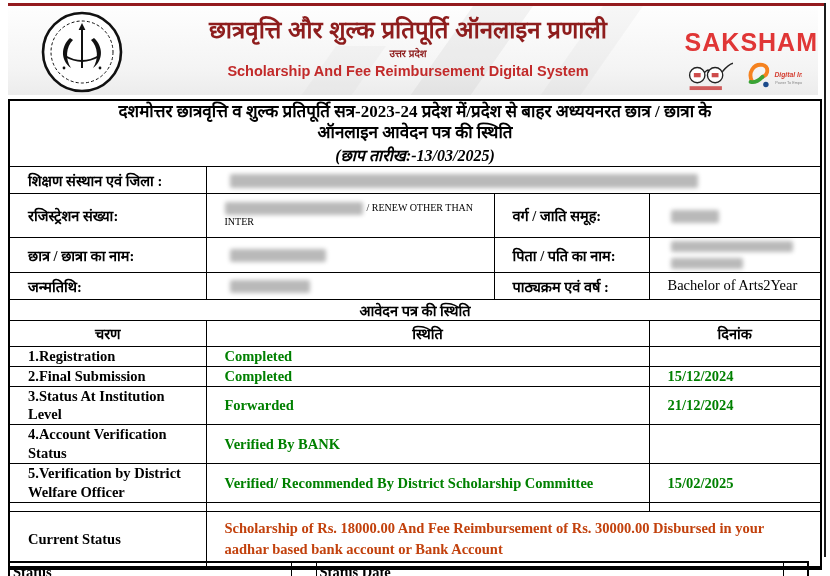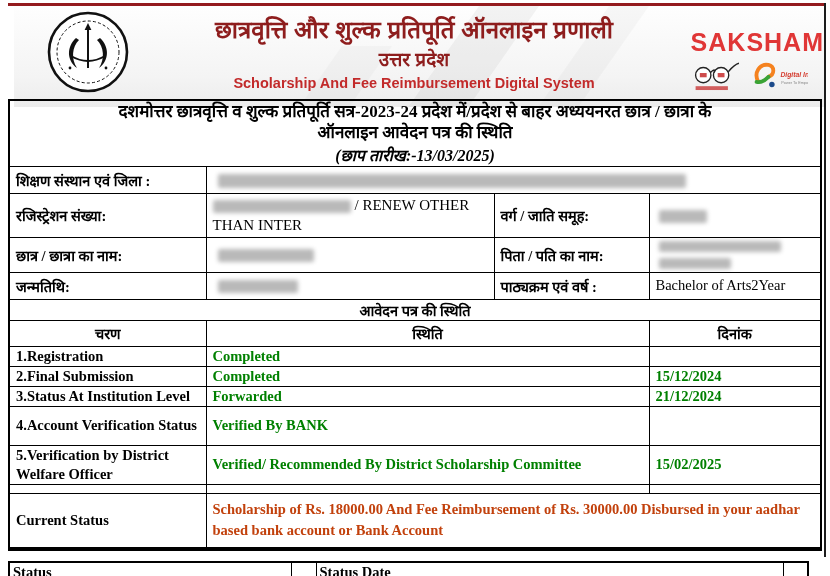--- a/index.html
+++ b/index.html
@@ -6,55 +6,55 @@
   body { background:#fff; }
   .page {
     position:relative; width:830px; height:576px; background:#ffffff;
     overflow:hidden; font-family:"Liberation Serif", serif; color:#000;
   }
   .topline { position:absolute; left:8px; top:3px; width:818px; height:3px; background:#941b1e; }
   .shadow-line { position:absolute; left:824px; top:3px; width:2px; height:554px; background:#1c1c1c; }
 
   
   .header {
-    position:absolute; left:14px; top:6px; width:810px; height:101px;
+    position:absolute; left:8px; top:6px; width:810px; height:89px;
     background:linear-gradient(180deg,#fefefe 0%,#f4f4f4 70%,#ececec 100%);
     overflow:hidden;
   }
   .chev { position:absolute; background:rgba(150,150,150,0.10); transform:skewX(-35deg); }
   .chev.c1 { left:430px; top:-10px; width:60px; height:120px; }
   .chev.c2 { left:560px; top:-10px; width:40px; height:120px; background:rgba(150,150,150,0.07); }
   .chev.c3 { left:300px; top:40px; width:50px; height:80px; background:rgba(150,150,150,0.06); }
   .emblem { position:absolute; left:32px; top:4px; width:84px; height:84px; }
   .head-center { position:absolute; left:150px; top:9px; width:500px; text-align:center;
                  font-family:"Liberation Sans", sans-serif; }
   .h-title { font-size:24px; font-weight:bold; color:#8e1d1d; line-height:1.25; }
-  .h-sub   { font-size:19px; font-weight:bold; color:#8e1d1d; margin-top:1px; }
+  .h-sub   { font-size:10px; font-weight:bold; color:#8e1d1d; margin-top:1px; }
   .h-en    { font-size:14.5px; font-weight:bold; color:#c22a2a; margin-top:3px; }
   .head-right { position:absolute; left:660px; top:22px; width:150px; text-align:right; }
   .saksham { font-family:"Liberation Sans", sans-serif; font-size:25px; font-weight:bold;
              color:#e03636; letter-spacing:1px; }
   .logo-row { display:flex; justify-content:center; align-items:center; gap:4px; margin-top:2px; }
 
   
   .main-wrap { position:absolute; left:8px; top:99px; width:812px; }
   table.doc { width:812px; border-collapse:collapse; table-layout:fixed;
               border:2px solid #000; border-bottom:4px solid #000; }
-  table.doc td { border:1px solid #000; padding:0 6px; font-size:14.5px; vertical-align:middle; overflow:hidden; }
+  table.doc td { border:1px solid #000; padding:0 18px; font-size:14.5px; vertical-align:middle; overflow:hidden; }
   .title-cell { text-align:center; height:62px; }
   .t1 { font-size:17px; font-weight:bold; line-height:1.25; }
   .t3 { font-size:16px; font-weight:bold;font-style:italic; }
   .hl { font-weight:bold; font-size:16px; }
   .section-cell { text-align:center; font-weight:bold; font-size:16px; height:21px; }
   .colhead { text-align:center; font-weight:bold; font-size:16px; height:26px; }
   .stage { font-weight:bold; font-size:14.5px; line-height:1.3; }
   .green { color:#008000; font-weight:bold; }
   .redtxt { color:#c2410c; font-weight:bold; line-height:1.45; }
   .blur { display:inline-block; background:#b9b9b9; filter:blur(2px); border-radius:2px; vertical-align:middle; }
-  .regline { font-size:15px; line-height:1.35; }
+  .regline { font-size:10px; line-height:1.35; }
   .course-val { font-size:15px; }
 
   
   .foot-wrap { position:absolute; left:8px; top:561px; }
   table.foot { border-collapse:collapse; border:2px solid #000; table-layout:fixed; }
   table.foot td { border:1px solid #000; height:24px; vertical-align:top;
                   font-weight:bold; font-size:14.5px; padding:1px 3px; }
 </style>
 </head>
 <body>

